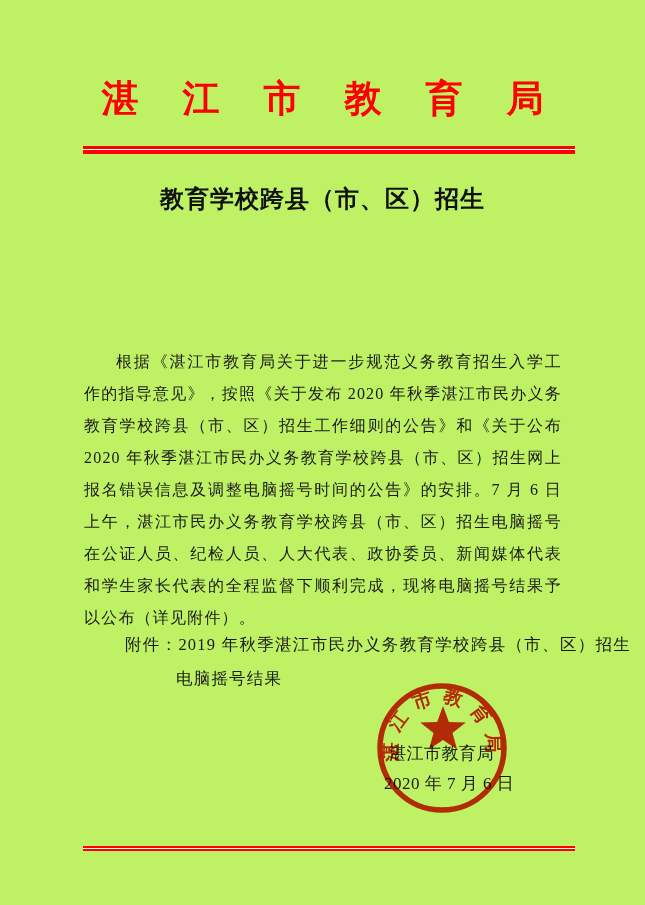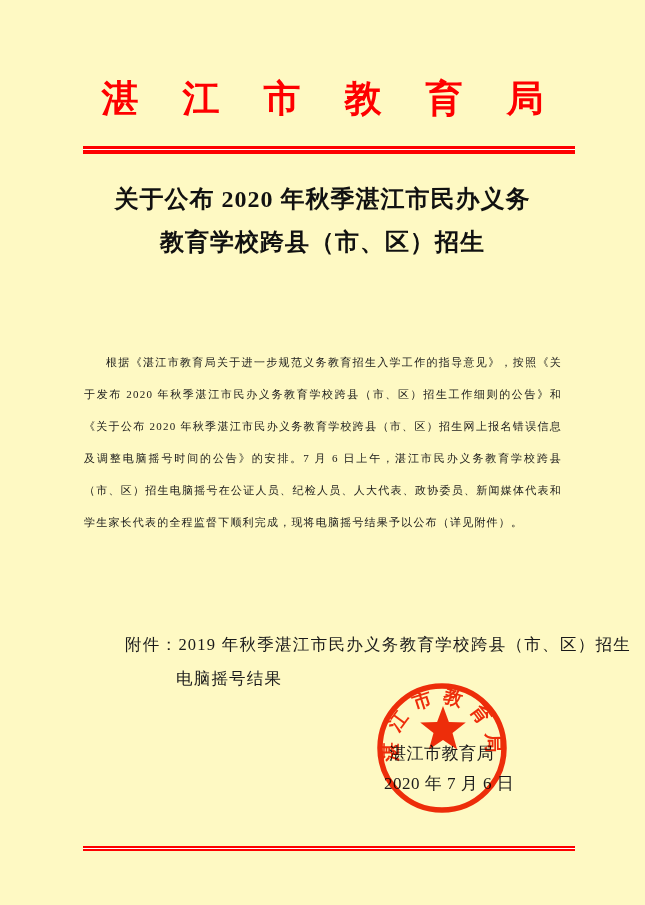--- a/index.html
+++ b/index.html
@@ -1,20 +1,20 @@
 <!DOCTYPE html>
 <html><head>
 <meta charset="utf-8">
 <style>
   html,body { margin:0; padding:0; background:#ffffff; }
   .page {
     position: relative;
     width: 645px;
     height: 905px;
-    background: #fef9c3;
+    background: #bef264;
     overflow: hidden;
     font-family: "Liberation Serif", "DejaVu Serif", serif;
     color: #1a1a1a;
   }
 
   
   .letterhead {
     position: absolute;
     top: 76px;
     left: 0;
@@ -60,21 +60,21 @@
     letter-spacing: 1px;
     color: #111111;
   }
 
   
   .body-text {
     position: absolute;
     top: 322px;
     left: 84px;
     width: 478px;
-    font-size: 11px;
+    font-size: 16px;
     line-height: 32px;
     letter-spacing: 1.2px;
     text-align: justify;
     text-indent: 2em;
     color: #1a1a1a;
     margin-top: 24px;
   }
 
   
   .attachment {
@@ -134,21 +134,20 @@
 </head>
 <body>
 
 <div class="page">
 
   <div class="letterhead">湛江市教育局</div>
 
   <div class="rule rule-top"></div>
 
   <div class="doc-title">
-    <div>关于公布 2020 年秋季湛江市民办义务</div>
     <div>教育学校跨县（市、区）招生</div>
   </div>
 
   <p class="body-text">根据《湛江市教育局关于进一步规范义务教育招生入学工作的指导意见》，按照《关于发布 2020 年秋季湛江市民办义务教育学校跨县（市、区）招生工作细则的公告》和《关于公布 2020 年秋季湛江市民办义务教育学校跨县（市、区）招生网上报名错误信息及调整电脑摇号时间的公告》的安排。7 月 6 日上午，湛江市民办义务教育学校跨县（市、区）招生电脑摇号在公证人员、纪检人员、人大代表、政协委员、新闻媒体代表和学生家长代表的全程监督下顺利完成，现将电脑摇号结果予以公布（详见附件）。</p>
 
   <div class="attachment"><span>附件：</span><span>2019 年秋季湛江市民办义务教育学校跨县（市、区）招生电脑摇号结果</span></div>
 
   <div class="sig-agency">湛江市教育局</div>
 
   <div class="sig-date">2020 年 7 月 6 日</div>

